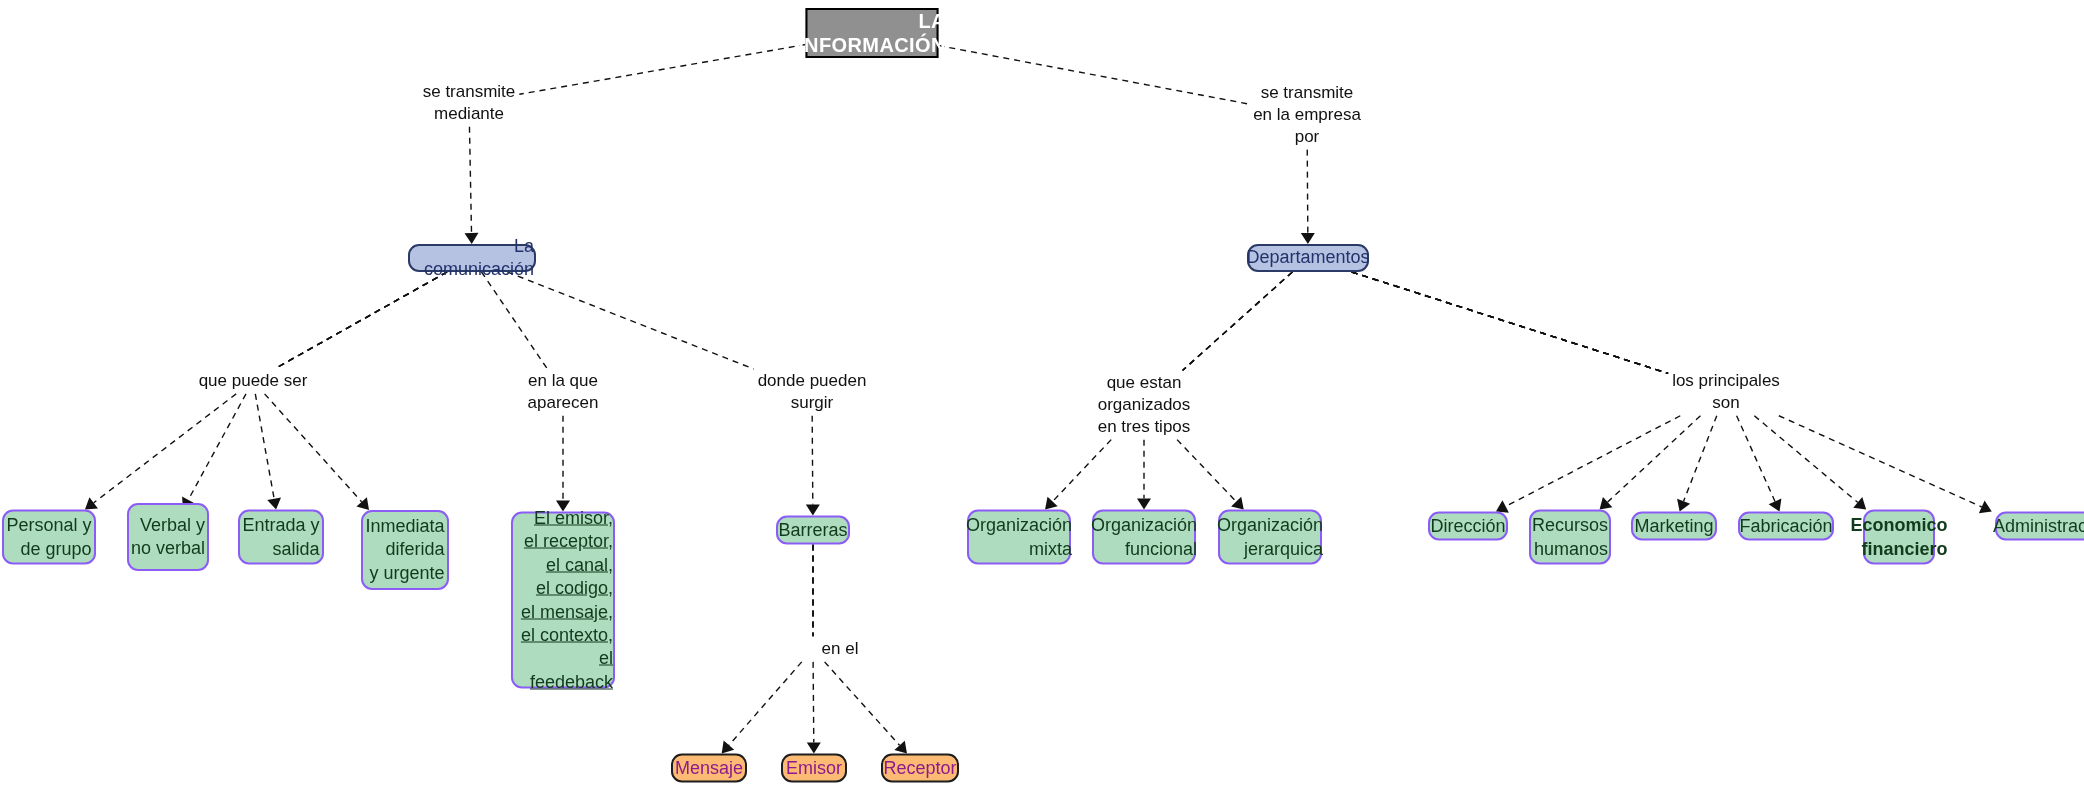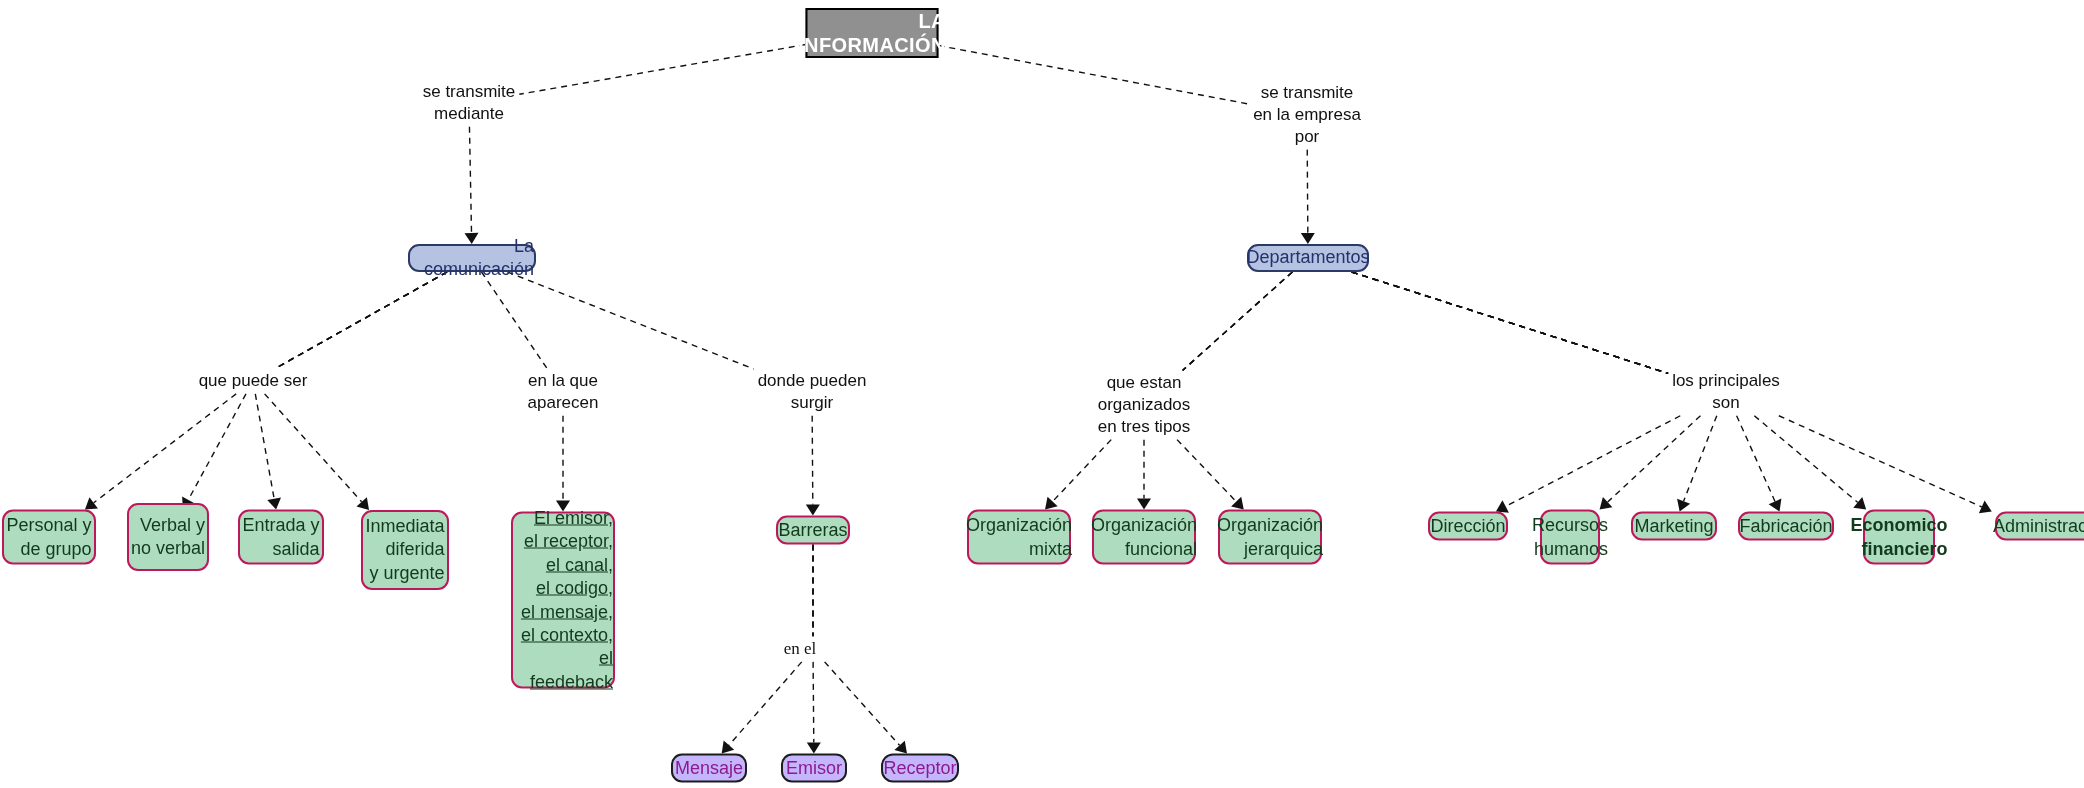--- a/index.html
+++ b/index.html
@@ -49,27 +49,27 @@
   }
   .node-blue {
     background: #b6c2e2;
     border: 2px solid #2b3a66;
     border-radius: 11px;
     color: #23326b;
     font-size: 18px;
   }
   .node-green {
     background: #aedcbe;
-    border: 2px solid #be185d;
+    border: 2px solid #8b5cf6;
     border-radius: 11px;
     color: #123a1c;
     font-size: 18px;
   }
   .node-pink {
-    background: #c4b5fd;
+    background: #fdba74;
     border: 2px solid #1d1d1d;
     border-radius: 11px;
     color: #8d1b8d;
     font-size: 18px;
   }
   .link-label {
     position: absolute;
     transform: translate(-50%, -50%);
     text-align: center;
     white-space: pre-line;
@@ -162,29 +162,29 @@
       <div class="node node-green" style="left: 563px; top: 600px; width: 104px; height: 177px; text-decoration: underline;">El emisor,
 el receptor,
 el canal,
 el codigo,
 el mensaje,
 el contexto,
 el feedeback</div>
       <div class="node node-green" style="left: 813px; top: 530px; width: 74px; height: 29px;">Barreras</div>
       <div class="node node-pink" style="left: 709px; top: 768px; width: 76px; height: 29px;">Mensaje</div>
       <div class="node node-pink" style="left: 814px; top: 768px; width: 66px; height: 29px;">Emisor</div>
-      <div class="node node-pink" style="left: 920px; top: 768px; width: 78px; height: 29px; border-radius: 12px;">Receptor</div>
+      <div class="node node-pink" style="left: 920px; top: 768px; width: 78px; height: 29px;">Receptor</div>
       <div class="node node-green" style="left: 1019px; top: 537px; width: 104px; height: 55px;">Organización
 mixta</div>
       <div class="node node-green" style="left: 1144px; top: 537px; width: 104px; height: 55px;">Organización
 funcional</div>
       <div class="node node-green" style="left: 1270px; top: 537px; width: 104px; height: 55px;">Organización
 jerarquica</div>
       <div class="node node-green" style="left: 1468px; top: 526px; width: 80px; height: 29px;">Dirección</div>
-      <div class="node node-green" style="left: 1570px; top: 537px; width: 60px; height: 55px;">Recursos
+      <div class="node node-green" style="left: 1570px; top: 537px; width: 82px; height: 55px;">Recursos
 humanos</div>
       <div class="node node-green" style="left: 1674px; top: 526px; width: 86px; height: 29px;">Marketing</div>
       <div class="node node-green" style="left: 1786px; top: 526px; width: 96px; height: 29px;">Fabricación</div>
       <div class="node node-green" style="left: 1899px; top: 537px; width: 72px; height: 55px; font-weight: bold;">Economico
 financiero</div>
       <div class="node node-green" style="left: 2024px; top: 526px; width: 114px; height: 29px; margin-left: 28px;">Administración</div>
     </div>
   <div id="labels">
       <div class="link-label" style="left: 469px; top: 103px;">se transmite
 mediante</div>
@@ -194,15 +194,15 @@
       <div class="link-label" style="left: 253px; top: 381px;">que puede ser</div>
       <div class="link-label" style="left: 563px; top: 392px;">en la que
 aparecen</div>
       <div class="link-label" style="left: 812px; top: 392px;">donde pueden
 surgir</div>
       <div class="link-label" style="left: 1144px; top: 405px;">que estan
 organizados
 en tres tipos</div>
       <div class="link-label" style="left: 1726px; top: 392px;">los principales
 son</div>
-      <div class="link-label" style="left: 800px; top: 649px; font-family: Liberation Serif, serif;">en el</div>
+      <div class="link-label" style="left: 840px; top: 649px;">en el</div>
     </div>
 </div>
 
 </body></html>

